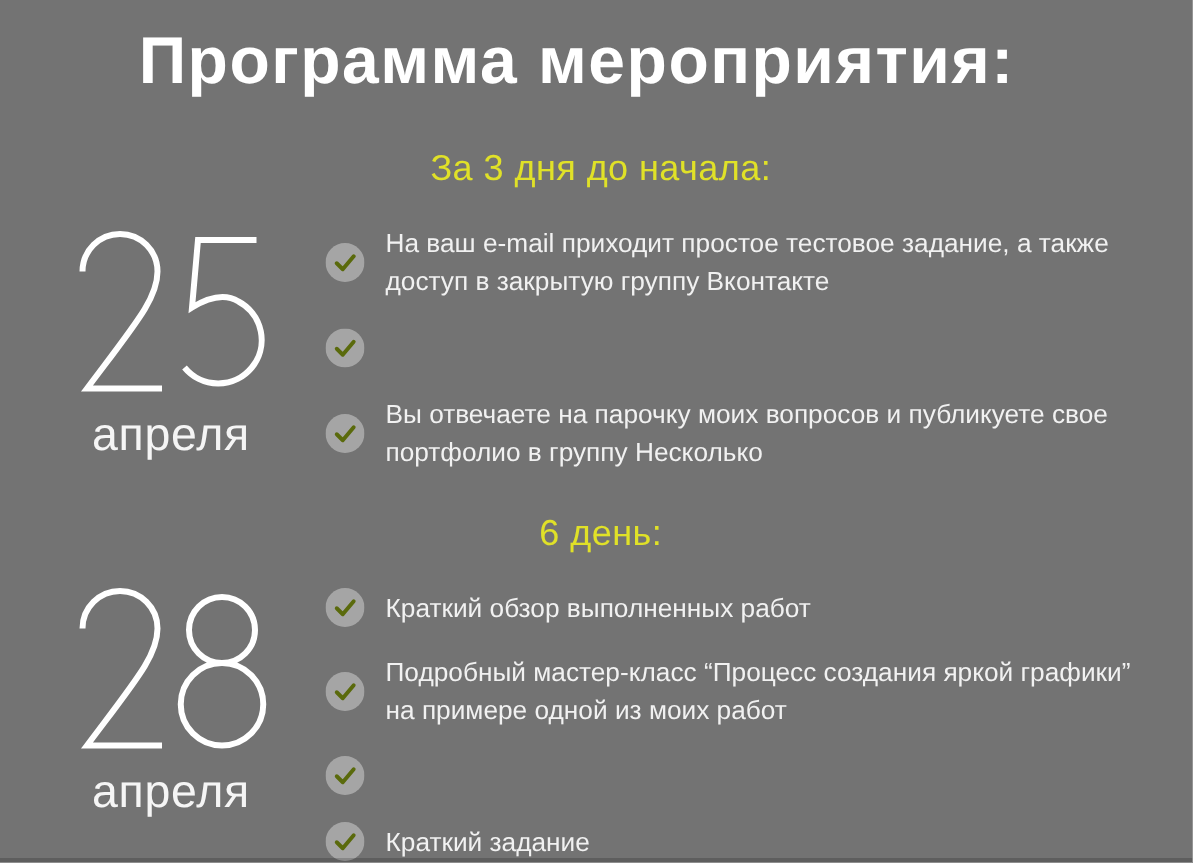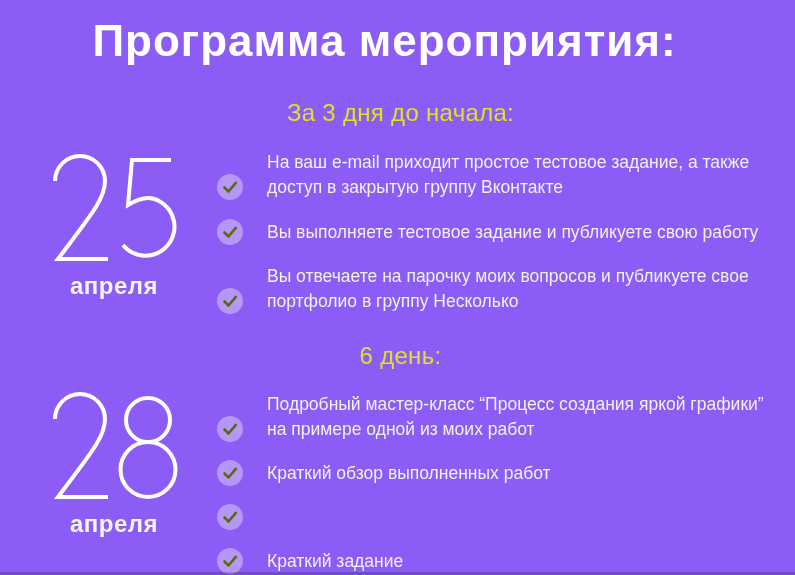--- a/index.html
+++ b/index.html
@@ -1,19 +1,19 @@
 <!DOCTYPE html>
 <html><head>
 <meta charset="utf-8">
 <style>
   html,body{margin:0;padding:0;}
   .page{
     position:relative;
     width:795px;height:575px;
-    background:#8b5cf6;
+    background:#737373;
     overflow:hidden;
     font-family:"Liberation Sans","DejaVu Sans",sans-serif;
   }
   .title{
     position:absolute;top:16px;left:0;right:26px;
     margin:0;text-align:center;
     color:#ffffff;font-size:44px;font-weight:bold;letter-spacing:1px;
   }
   .sec-header{
     position:absolute;left:0;right:22px;
@@ -23,28 +23,28 @@
   .date-block{
     position:absolute;left:38px;width:152px;text-align:center;
   }
   .date-digits{
     display:flex;justify-content:center;gap:2px;
   }
   .date-digits svg{display:block;}
   .date-month{
     margin-top:7px;
     color:rgba(255,255,255,0.93);
-    font-size:24px;letter-spacing:0.5px;font-weight:700;
+    font-size:31px;letter-spacing:0.5px;font-weight:400;
   }
   .items{
     position:absolute;left:217px;width:556px;
     margin:0;padding:0;list-style:none;
   }
   .item{
-    display:flex;align-items:flex-end;gap:24px;
+    display:flex;align-items:center;gap:14px;
   }
   .sec-0 .item{margin-bottom:19px;}
   .sec-1 .item{margin-bottom:18px;}
   .check{flex:0 0 26px;width:26px;height:26px;}
   .item-text{
     color:#f1f1f1;font-size:17.5px;line-height:25px;
   }
   .bottom-strip{
     position:absolute;left:0;right:0;bottom:0;height:3px;
     background:rgba(0,0,0,0.18);
@@ -75,21 +75,20 @@
                 <circle cx="13" cy="13" r="13" fill="rgba(255,255,255,0.36)"></circle>
                 <path d="M7.5 13.5 L11.5 17.5 L18.8 8.8" fill="none" stroke="#5a6a0c" stroke-width="2.6" stroke-linecap="round" stroke-linejoin="round"></path>
               </svg></span>
             <span class="item-text">На ваш e-mail приходит простое тестовое задание, а также доступ в закрытую группу Вконтакте</span>
           </li>
           <li class="item">
             <span class="check"><svg width="26" height="26" viewBox="0 0 26 26">
                 <circle cx="13" cy="13" r="13" fill="rgba(255,255,255,0.36)"></circle>
                 <path d="M7.5 13.5 L11.5 17.5 L18.8 8.8" fill="none" stroke="#5a6a0c" stroke-width="2.6" stroke-linecap="round" stroke-linejoin="round"></path>
               </svg></span>
-            <span class="item-text">Вы выполняете тестовое задание и публикуете свою работу</span>
           </li>
           <li class="item">
             <span class="check"><svg width="26" height="26" viewBox="0 0 26 26">
                 <circle cx="13" cy="13" r="13" fill="rgba(255,255,255,0.36)"></circle>
                 <path d="M7.5 13.5 L11.5 17.5 L18.8 8.8" fill="none" stroke="#5a6a0c" stroke-width="2.6" stroke-linecap="round" stroke-linejoin="round"></path>
               </svg></span>
             <span class="item-text">Вы отвечаете на парочку моих вопросов и публикуете свое портфолио в группу Несколько</span>
           </li>
         </ul>
       </section>
@@ -105,28 +104,28 @@
             </svg>
           </div>
           <div class="date-month">апреля</div>
         </div>
         <ul class="items" style="top: 392px;">
           <li class="item">
             <span class="check"><svg width="26" height="26" viewBox="0 0 26 26">
                 <circle cx="13" cy="13" r="13" fill="rgba(255,255,255,0.36)"></circle>
                 <path d="M7.5 13.5 L11.5 17.5 L18.8 8.8" fill="none" stroke="#5a6a0c" stroke-width="2.6" stroke-linecap="round" stroke-linejoin="round"></path>
               </svg></span>
-            <span class="item-text">Подробный мастер-класс “Процесс создания яркой графики” на примере одной из моих работ</span>
+            <span class="item-text">Краткий обзор выполненных работ</span>
           </li>
           <li class="item">
             <span class="check"><svg width="26" height="26" viewBox="0 0 26 26">
                 <circle cx="13" cy="13" r="13" fill="rgba(255,255,255,0.36)"></circle>
                 <path d="M7.5 13.5 L11.5 17.5 L18.8 8.8" fill="none" stroke="#5a6a0c" stroke-width="2.6" stroke-linecap="round" stroke-linejoin="round"></path>
               </svg></span>
-            <span class="item-text">Краткий обзор выполненных работ</span>
+            <span class="item-text">Подробный мастер-класс “Процесс создания яркой графики” на примере одной из моих работ</span>
           </li>
           <li class="item">
             <span class="check"><svg width="26" height="26" viewBox="0 0 26 26">
                 <circle cx="13" cy="13" r="13" fill="rgba(255,255,255,0.36)"></circle>
                 <path d="M7.5 13.5 L11.5 17.5 L18.8 8.8" fill="none" stroke="#5a6a0c" stroke-width="2.6" stroke-linecap="round" stroke-linejoin="round"></path>
               </svg></span>
           </li>
           <li class="item">
             <span class="check"><svg width="26" height="26" viewBox="0 0 26 26">
                 <circle cx="13" cy="13" r="13" fill="rgba(255,255,255,0.36)"></circle>

